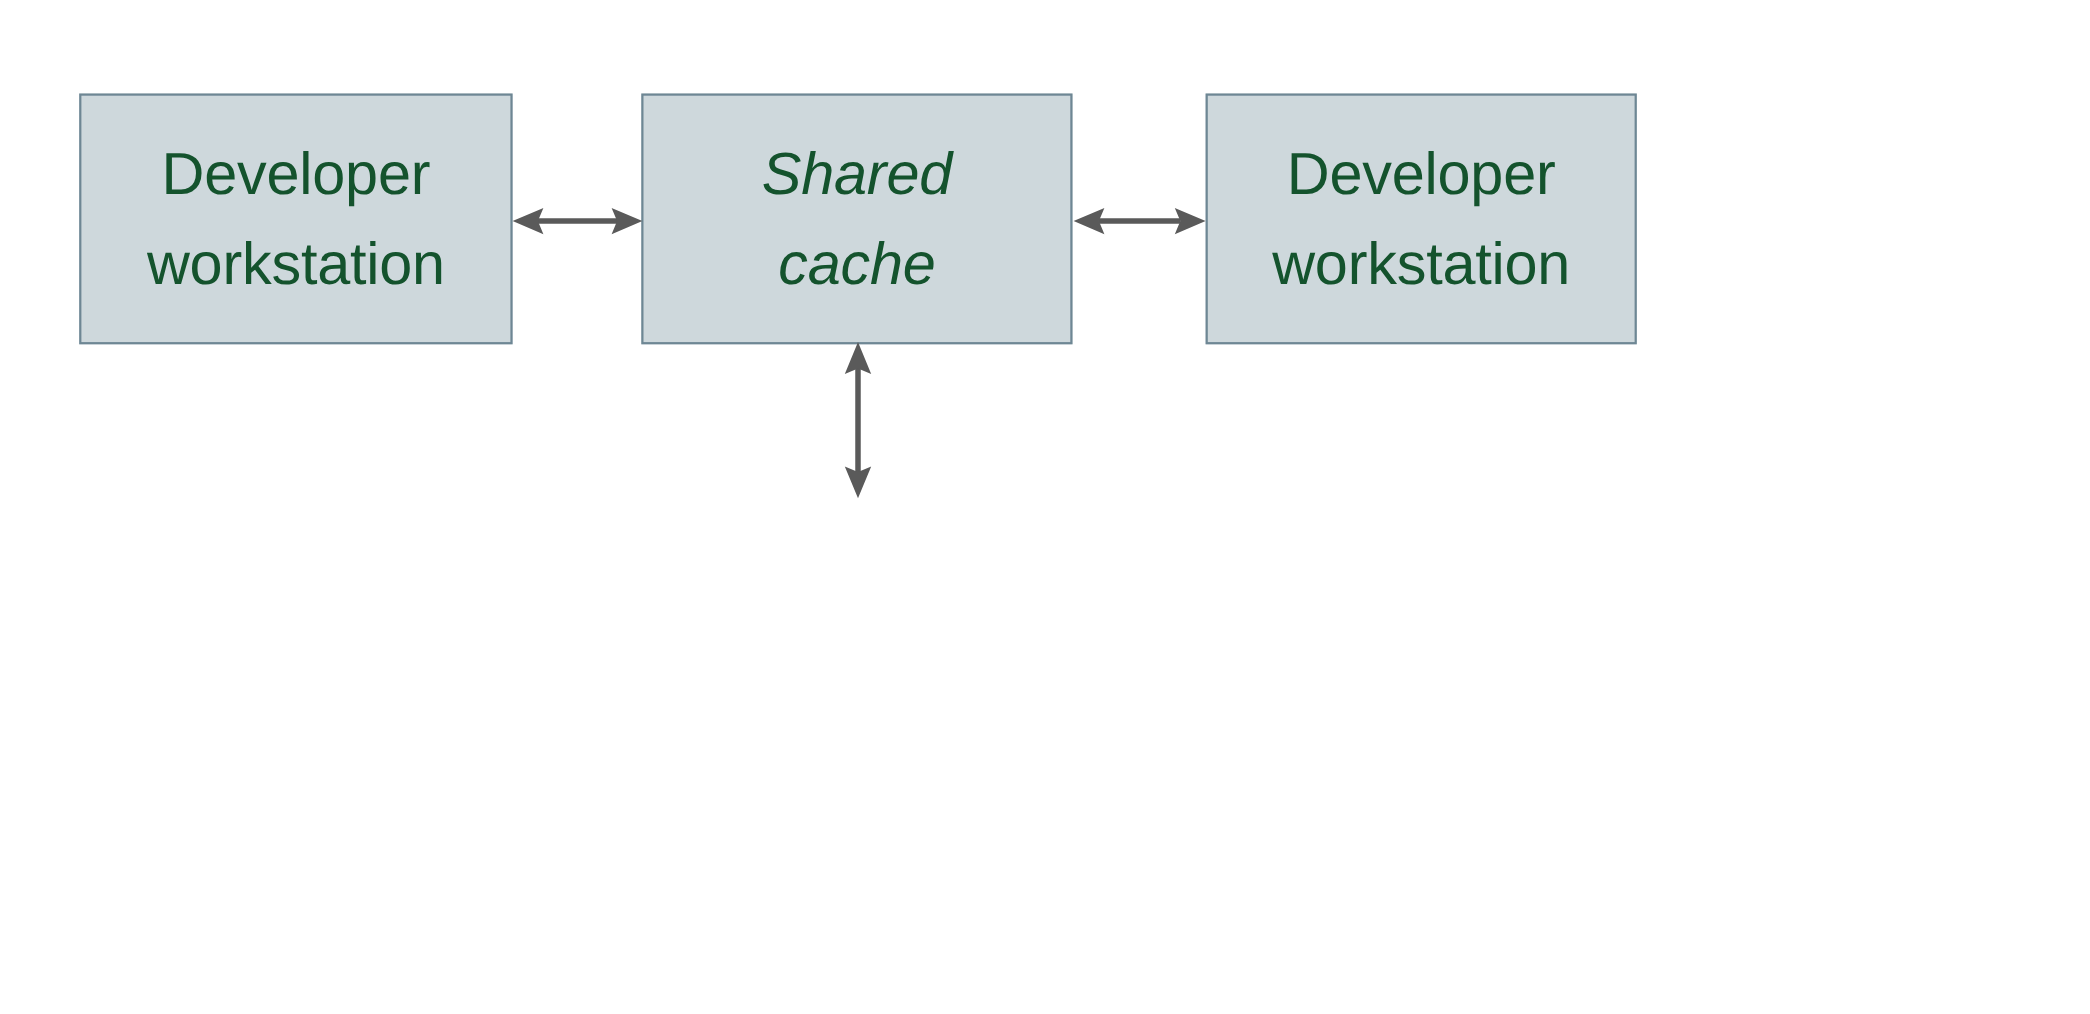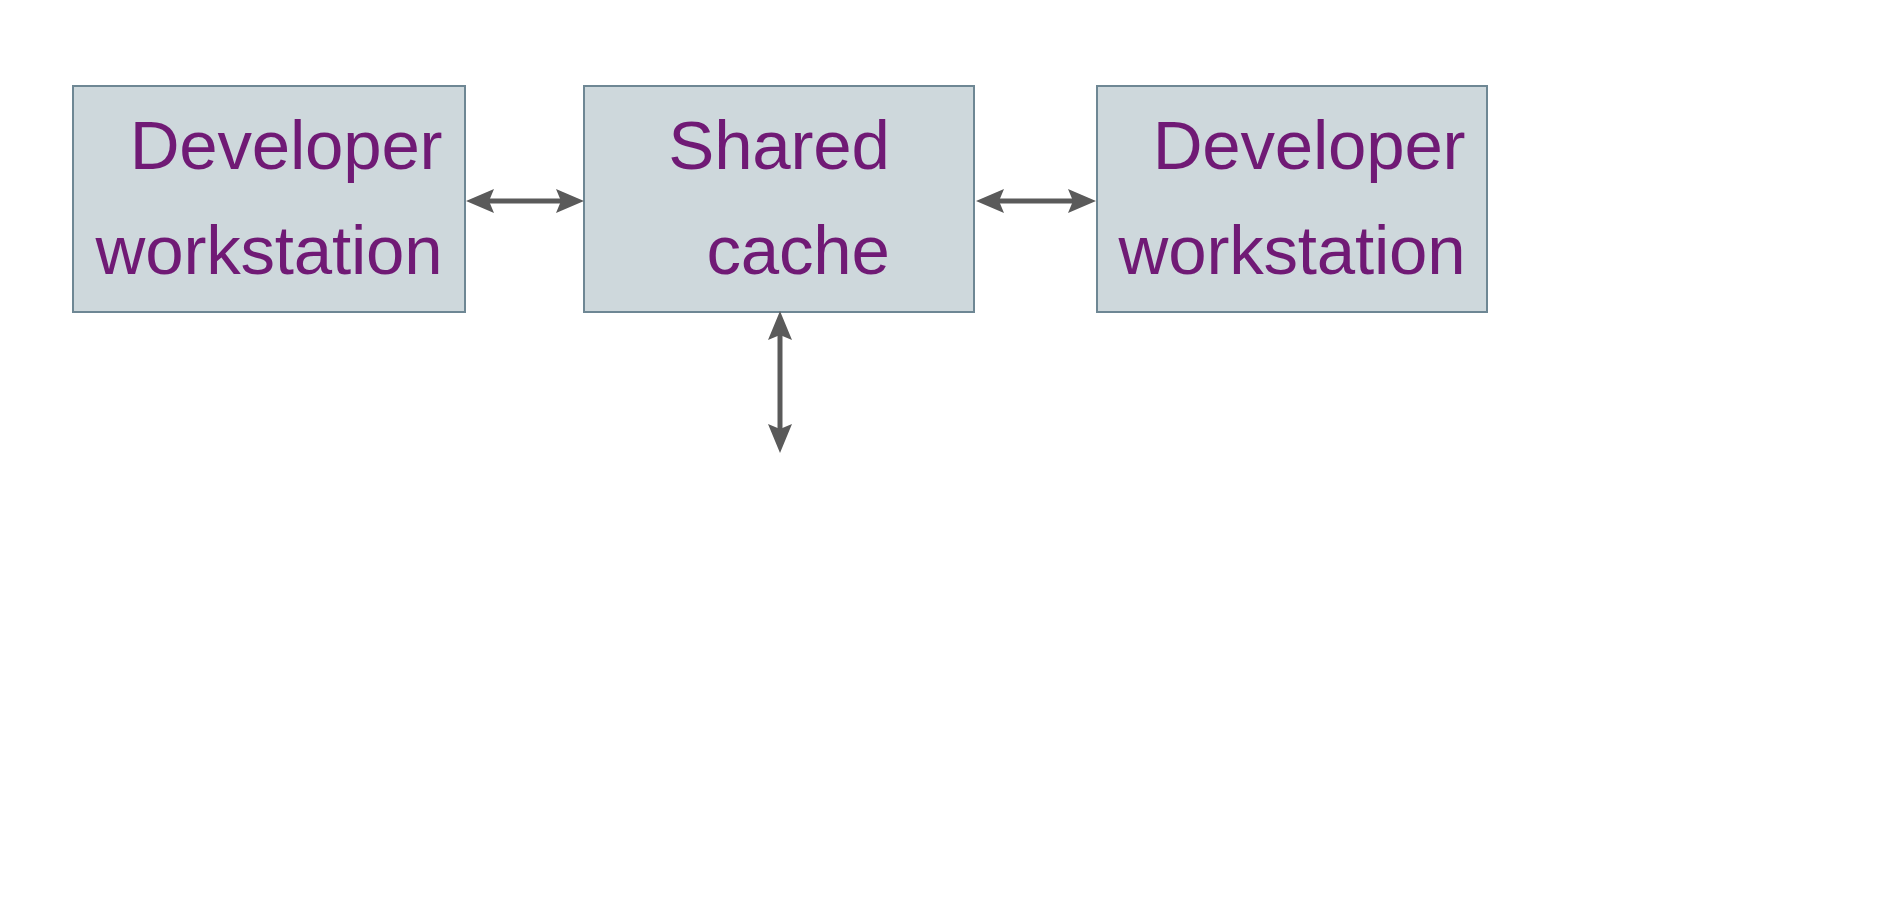--- a/index.html
+++ b/index.html
@@ -23,31 +23,30 @@
     box-sizing: border-box;
     background: #ced8dc;
     border: 2px solid #6e8794;
     display: flex;
     align-items: center;
     justify-content: center;
     text-align: center;
   }
   .node-label {
     font-family: "Liberation Sans", sans-serif;
-    font-size: 69px;
+    font-size: 54px;
     line-height: 1.52;
     font-weight: 400;
-    color: #701a75;
+    color: #14532d;
     letter-spacing: -0.2px;
     white-space: pre-line;
     padding: 0 6px;
-    text-align: right;
   }
   #node-dev-left   { left: 72px;   top: 85px;  width: 394px; height: 228px; }
-  #node-shared     { left: 583px;  top: 85px;  width: 392px; height: 228px; }
+  #node-shared     { left: 583px;  top: 85px;  width: 392px; height: 228px; font-style: italic; }
   #node-dev-right  { left: 1096px; top: 85px;  width: 392px; height: 228px; }
   #node-ci         { left: 583px;  top: 450px; width: 392px; height: 228px; }
 
   .edge {
     position: absolute;
     pointer-events: none;
   }
   #edge-left-shared  { left: 462px; top: 176px; width: 126px; height: 50px; }
   #edge-shared-right { left: 971px; top: 176px; width: 130px; height: 50px; }
   #edge-shared-ci    { left: 754px; top: 308px; width: 52px;  height: 148px; }

